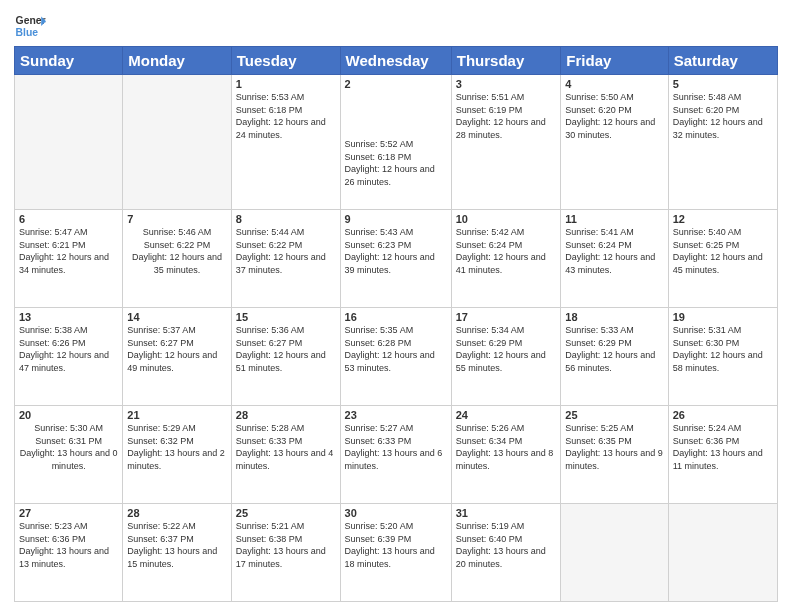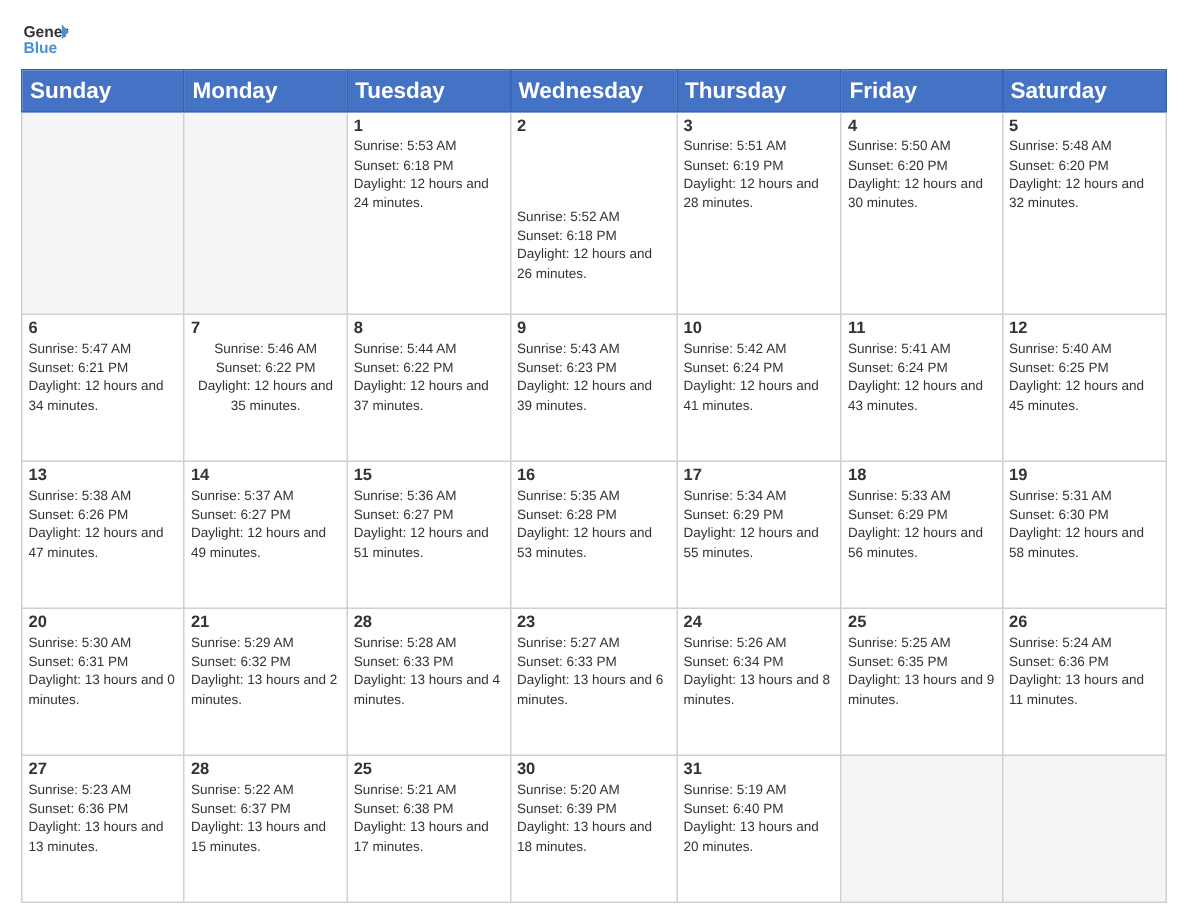--- a/index.html
+++ b/index.html
@@ -234,21 +234,21 @@
           <td>
             <span class="day-number">19</span>
             <div class="day-info" style="white-space: pre-line;">Sunrise: 5:31 AM
 Sunset: 6:30 PM
 Daylight: 12 hours and 58 minutes.</div>
           </td>
         </tr>
         <tr>
           <td>
             <span class="day-number">20</span>
-            <div class="day-info" style="white-space: pre-line;">Sunrise: 5:30 AM
+            <div class="day-info" style="white-space: pre-line; text-align: center;">Sunrise: 5:30 AM
 Sunset: 6:31 PM
 Daylight: 13 hours and 0 minutes.</div>
           </td>
           <td>
             <span class="day-number">21</span>
             <div class="day-info" style="white-space: pre-line;">Sunrise: 5:29 AM
 Sunset: 6:32 PM
 Daylight: 13 hours and 2 minutes.</div>
           </td>
           <td>

